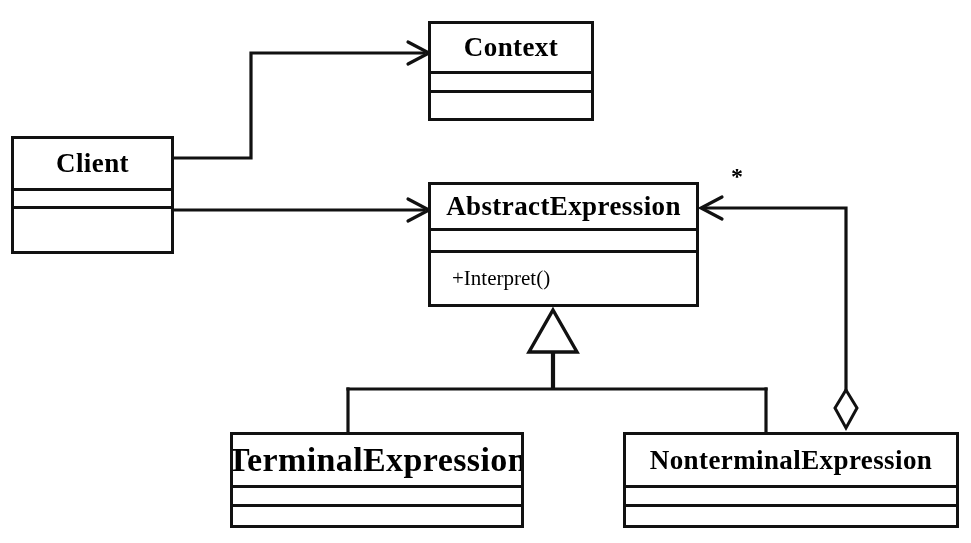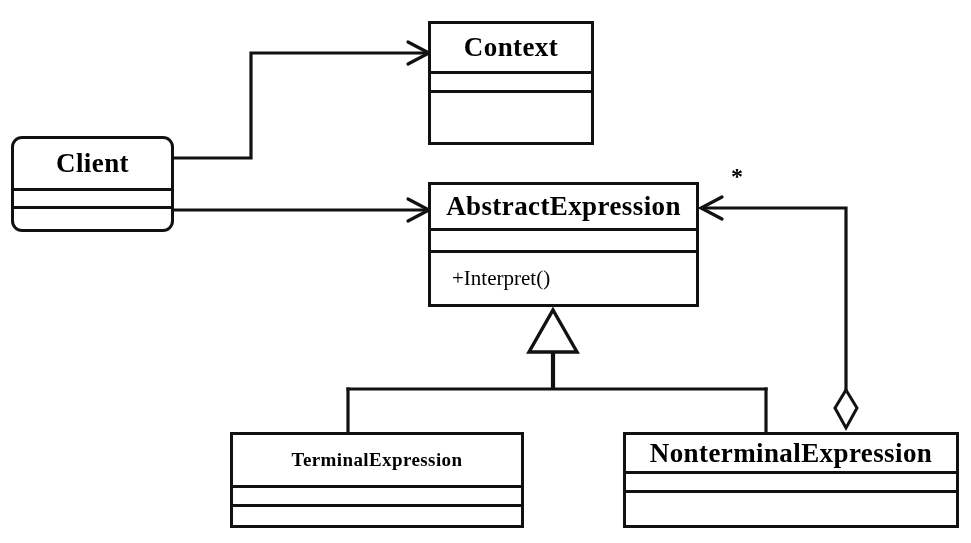--- a/index.html
+++ b/index.html
@@ -68,41 +68,41 @@
   .multiplicity-label {
     position: absolute;
     font-family: "Liberation Serif", "DejaVu Serif", serif;
     font-size: 24px;
     font-weight: bold;
     color: #000000;
     line-height: 1;
     user-select: none;
   }
   
-  #box-context      { left: 428px; top: 21px;  width: 166px; height: 124px; }
-  #box-client       { left: 11px;  top: 136px; width: 163px; height: 96px; border-radius: 11px; }
+  #box-context      { left: 428px; top: 21px;  width: 166px; height: 100px; }
+  #box-client       { left: 11px;  top: 136px; width: 163px; height: 118px; }
   #box-abstractexpr { left: 428px; top: 182px; width: 271px; height: 125px; }
   #box-terminal     { left: 230px; top: 432px; width: 294px; height: 96px; }
   #box-nonterminal  { left: 623px; top: 432px; width: 336px; height: 96px; }
 
   #box-context .uml-compartment-name      { height: 50px; }
   #box-context .uml-compartment-attrs     { height: 19px; }
   #box-client .uml-compartment-name       { height: 52px; }
   #box-client .uml-compartment-attrs      { height: 18px; }
   #box-abstractexpr .uml-compartment-name { height: 46px; }
   #box-abstractexpr .uml-compartment-attrs{ height: 22px; }
   #box-terminal .uml-compartment-name     { height: 53px; }
   #box-terminal .uml-compartment-attrs    { height: 19px; }
-  #box-nonterminal .uml-compartment-name  { height: 39px; }
+  #box-nonterminal .uml-compartment-name  { height: 53px; }
   #box-nonterminal .uml-compartment-attrs { height: 19px; }
 
   #box-context .class-title      { font-size: 27px; }
   #box-client .class-title       { font-size: 27px; }
   #box-abstractexpr .class-title { font-size: 27px; }
-  #box-terminal .class-title     { font-size: 19px; }
+  #box-terminal .class-title     { font-size: 34px; }
   #box-nonterminal .class-title  { font-size: 27px; }
 </style>
 </head>
 <body>
 
 <div id="diagram-root">
 
   <svg id="uml-svg" viewBox="0 0 971 543" xmlns="http://www.w3.org/2000/svg">
 
     

